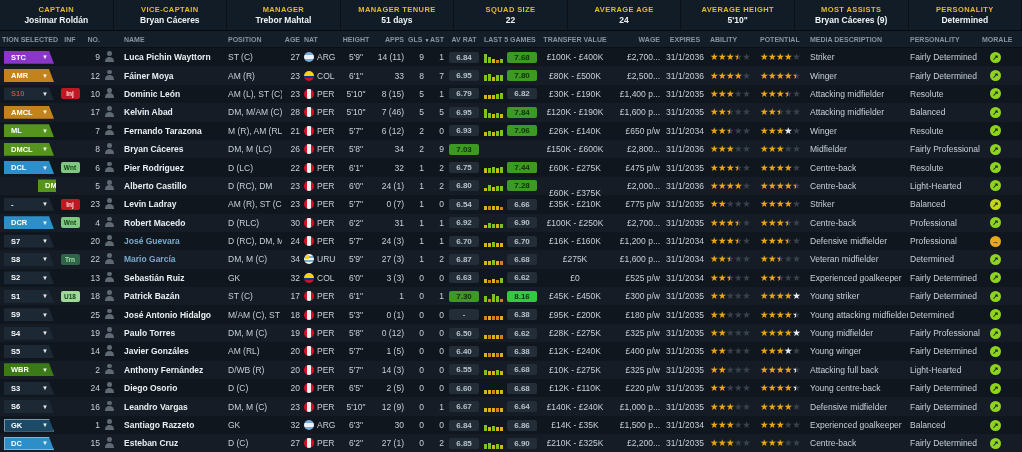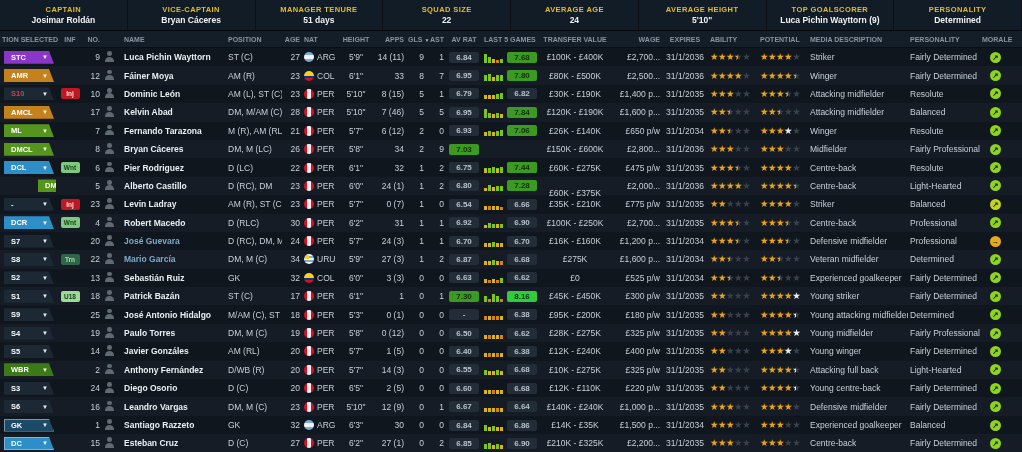--- a/index.html
+++ b/index.html
@@ -89,38 +89,42 @@
 <div class="topbar" id="topbar">
     <div class="panel">
       <div class="lbl">CAPTAIN</div>
       <div class="val">Josimar Roldán</div>
     </div>
     <div class="panel">
       <div class="lbl">VICE-CAPTAIN</div>
       <div class="val">Bryan Cáceres</div>
     </div>
     <div class="panel">
+      <div class="lbl">MANAGER</div>
+      <div class="val">Trebor Mahtal</div>
+    </div>
+    <div class="panel">
       <div class="lbl">MANAGER TENURE</div>
       <div class="val">51 days</div>
     </div>
     <div class="panel">
       <div class="lbl">SQUAD SIZE</div>
       <div class="val">22</div>
     </div>
     <div class="panel">
       <div class="lbl">AVERAGE AGE</div>
       <div class="val">24</div>
     </div>
     <div class="panel">
       <div class="lbl">AVERAGE HEIGHT</div>
       <div class="val">5'10"</div>
     </div>
     <div class="panel">
-      <div class="lbl">TOP GOALSCORER</div>
-      <div class="val">Luca Pichin Wayttorn (9)</div>
+      <div class="lbl">MOST ASSISTS</div>
+      <div class="val">Bryan Cáceres (9)</div>
     </div>
     <div class="panel">
       <div class="lbl">PERSONALITY</div>
       <div class="val">Determined</div>
     </div>
   </div>
 <div class="hdr" id="hdr">
     <div class="hc" style="width: 56px; flex: 0 0 56px;"><span>TION SELECTED</span></div>
     <div class="hc" style="width: 28px; flex: 0 0 28px; text-align: center;"><span>INF</span></div>
     <div class="hc" style="width: 18px; flex: 0 0 18px; text-align: right;"><span>NO.</span></div>

